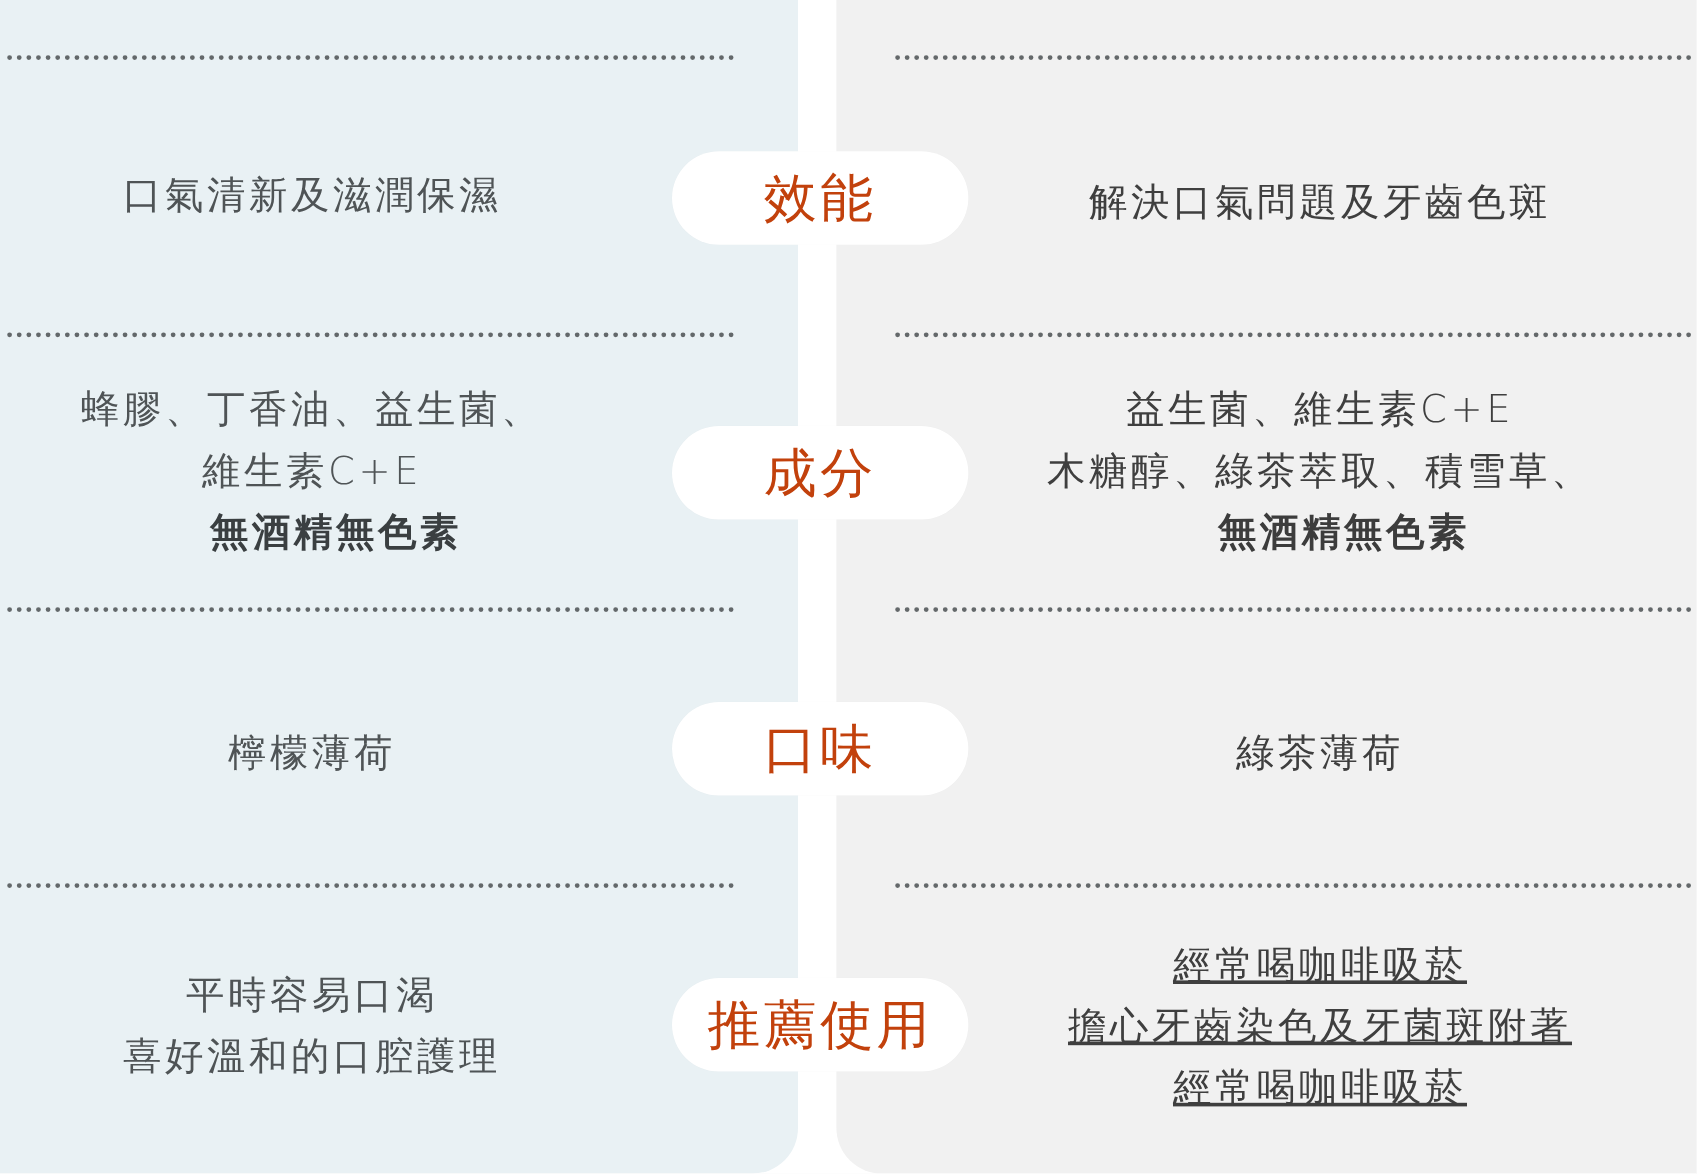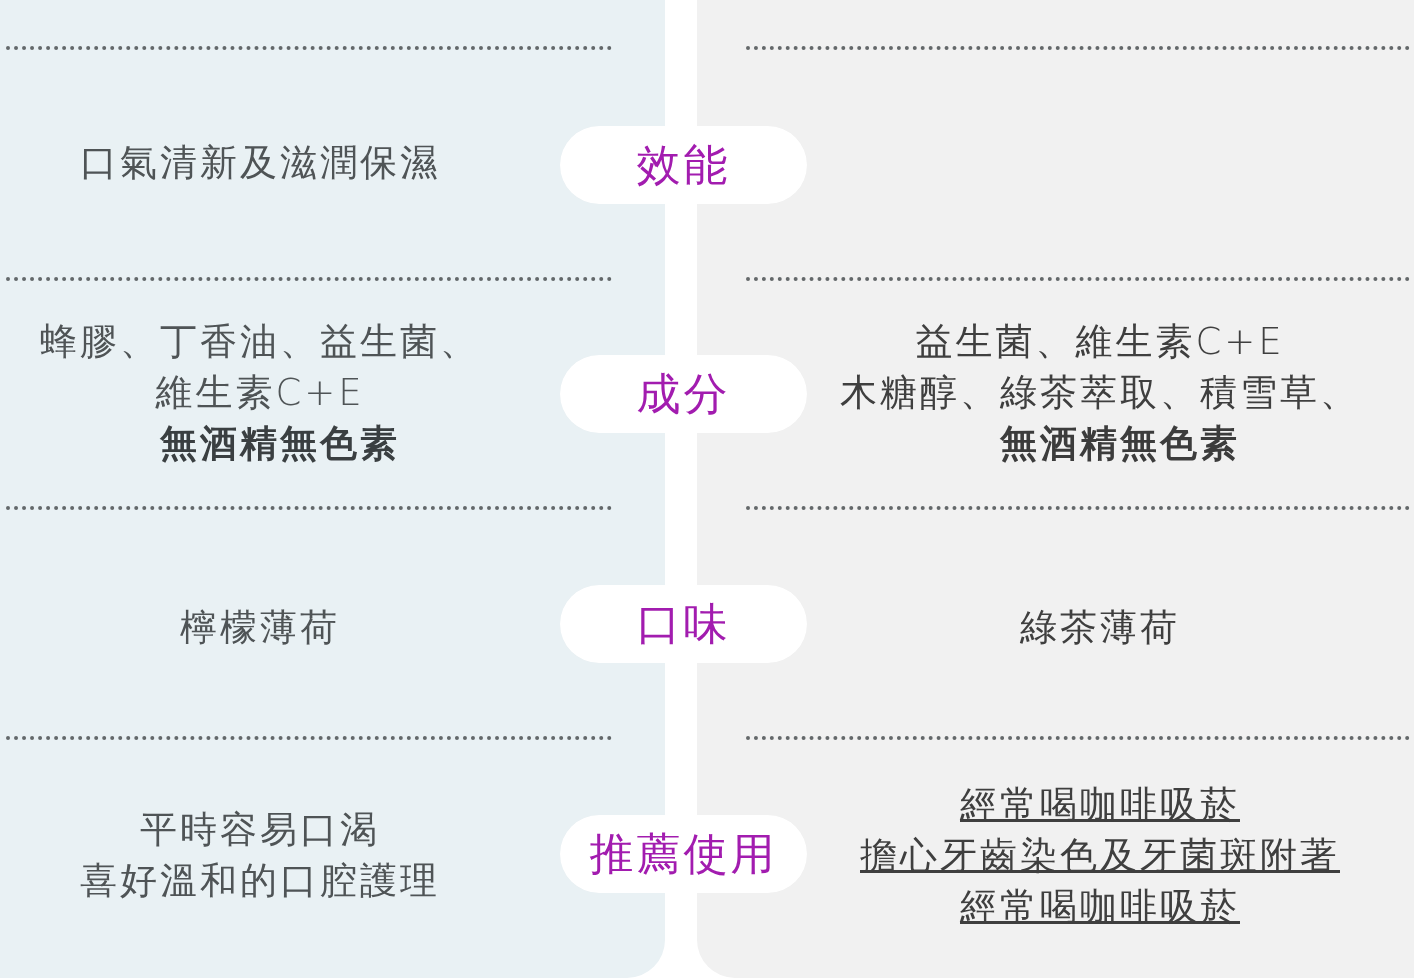--- a/index.html
+++ b/index.html
@@ -45,42 +45,42 @@
     .divider-right { left: 746px; width: 664px; }
 
     .cell {
       position: absolute;
       display: flex;
       flex-direction: column;
       align-items: center;
       justify-content: center;
       text-align: center;
       color: #4f5456;
-      font-size: 37px;
+      font-size: 32px;
       line-height: 51px;
       letter-spacing: 3px;
       font-weight: 300;
     }
     .cell-left { left: 10px; width: 500px; }
     .cell-right { left: 820px; width: 560px; color: #3f3f3f; }
     .cell .bold { font-weight: 700; color: #3c3c3c; margin-left: 40px; }
     .cell-left .bold { color: #3a3f41; }
 
     .pill {
       position: absolute;
       left: 560px;
       width: 247px;
       height: 78px;
       background: #ffffff;
       border-radius: 39px;
       display: flex;
       align-items: center;
       justify-content: center;
       font-size: 44px;
-      color: #a21caf;
+      color: #c2410c;
       letter-spacing: 3px;
       box-shadow: 0 0 1px rgba(0,0,0,0.03);
     }
   </style>
 </head>
 <body>
 
 <div class="stage">
   <div class="panel panel-left"></div>
   <div class="panel panel-right"></div>
@@ -92,20 +92,23 @@
   <div class="divider divider-left" style="top:506px;"></div>
   <div class="divider divider-right" style="top:506px;"></div>
   <div class="divider divider-left" style="top:736px;"></div>
   <div class="divider divider-right" style="top:736px;"></div>
 
   <div class="cell cell-left" style="top:110px;height:105px;">
     <span>口氣清新及滋潤保濕</span>
   </div>
   <div class="pill" style="top:126px;">
     <span>效能</span>
+  </div>
+  <div class="cell cell-right" style="top:116px;height:105px;">
+    <span>解決口氣問題及牙齒色斑</span>
   </div>
 
   <div class="cell cell-left" style="top:314px;height:156px;">
     <span>蜂膠、丁香油、益生菌、</span>
     <span>維生素C+E</span>
     <span class="bold">無酒精無色素</span>
   </div>
   <div class="pill" style="top:355px;">
     <span>成分</span>
   </div>

